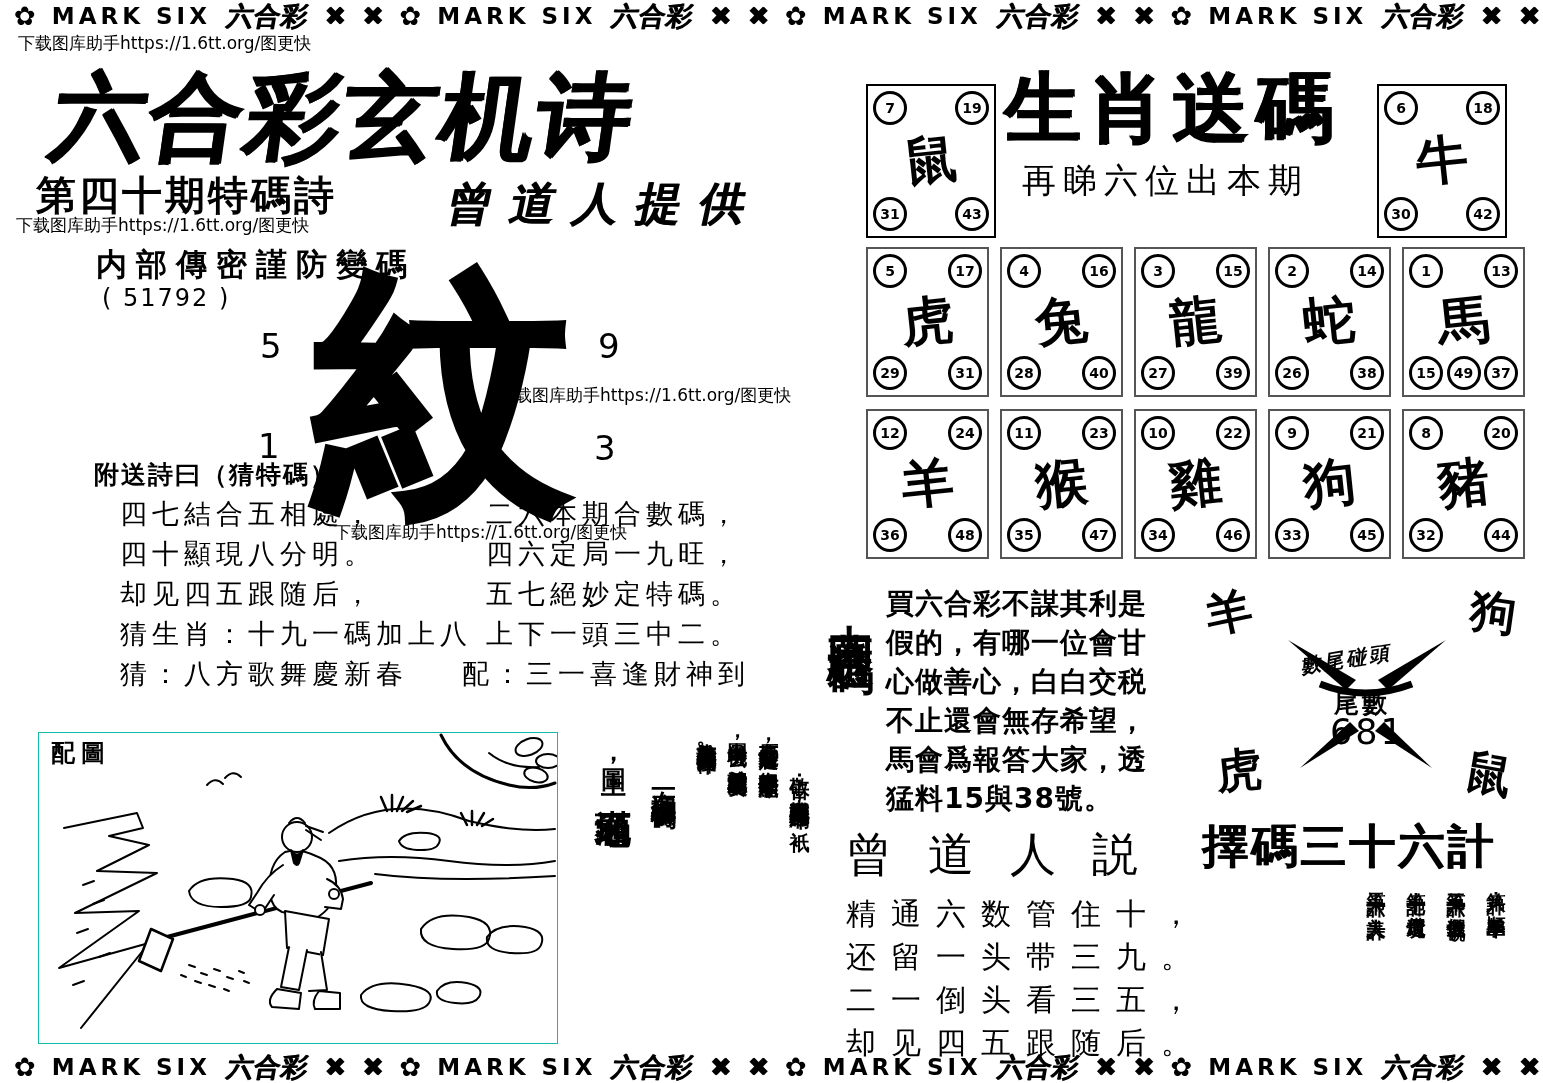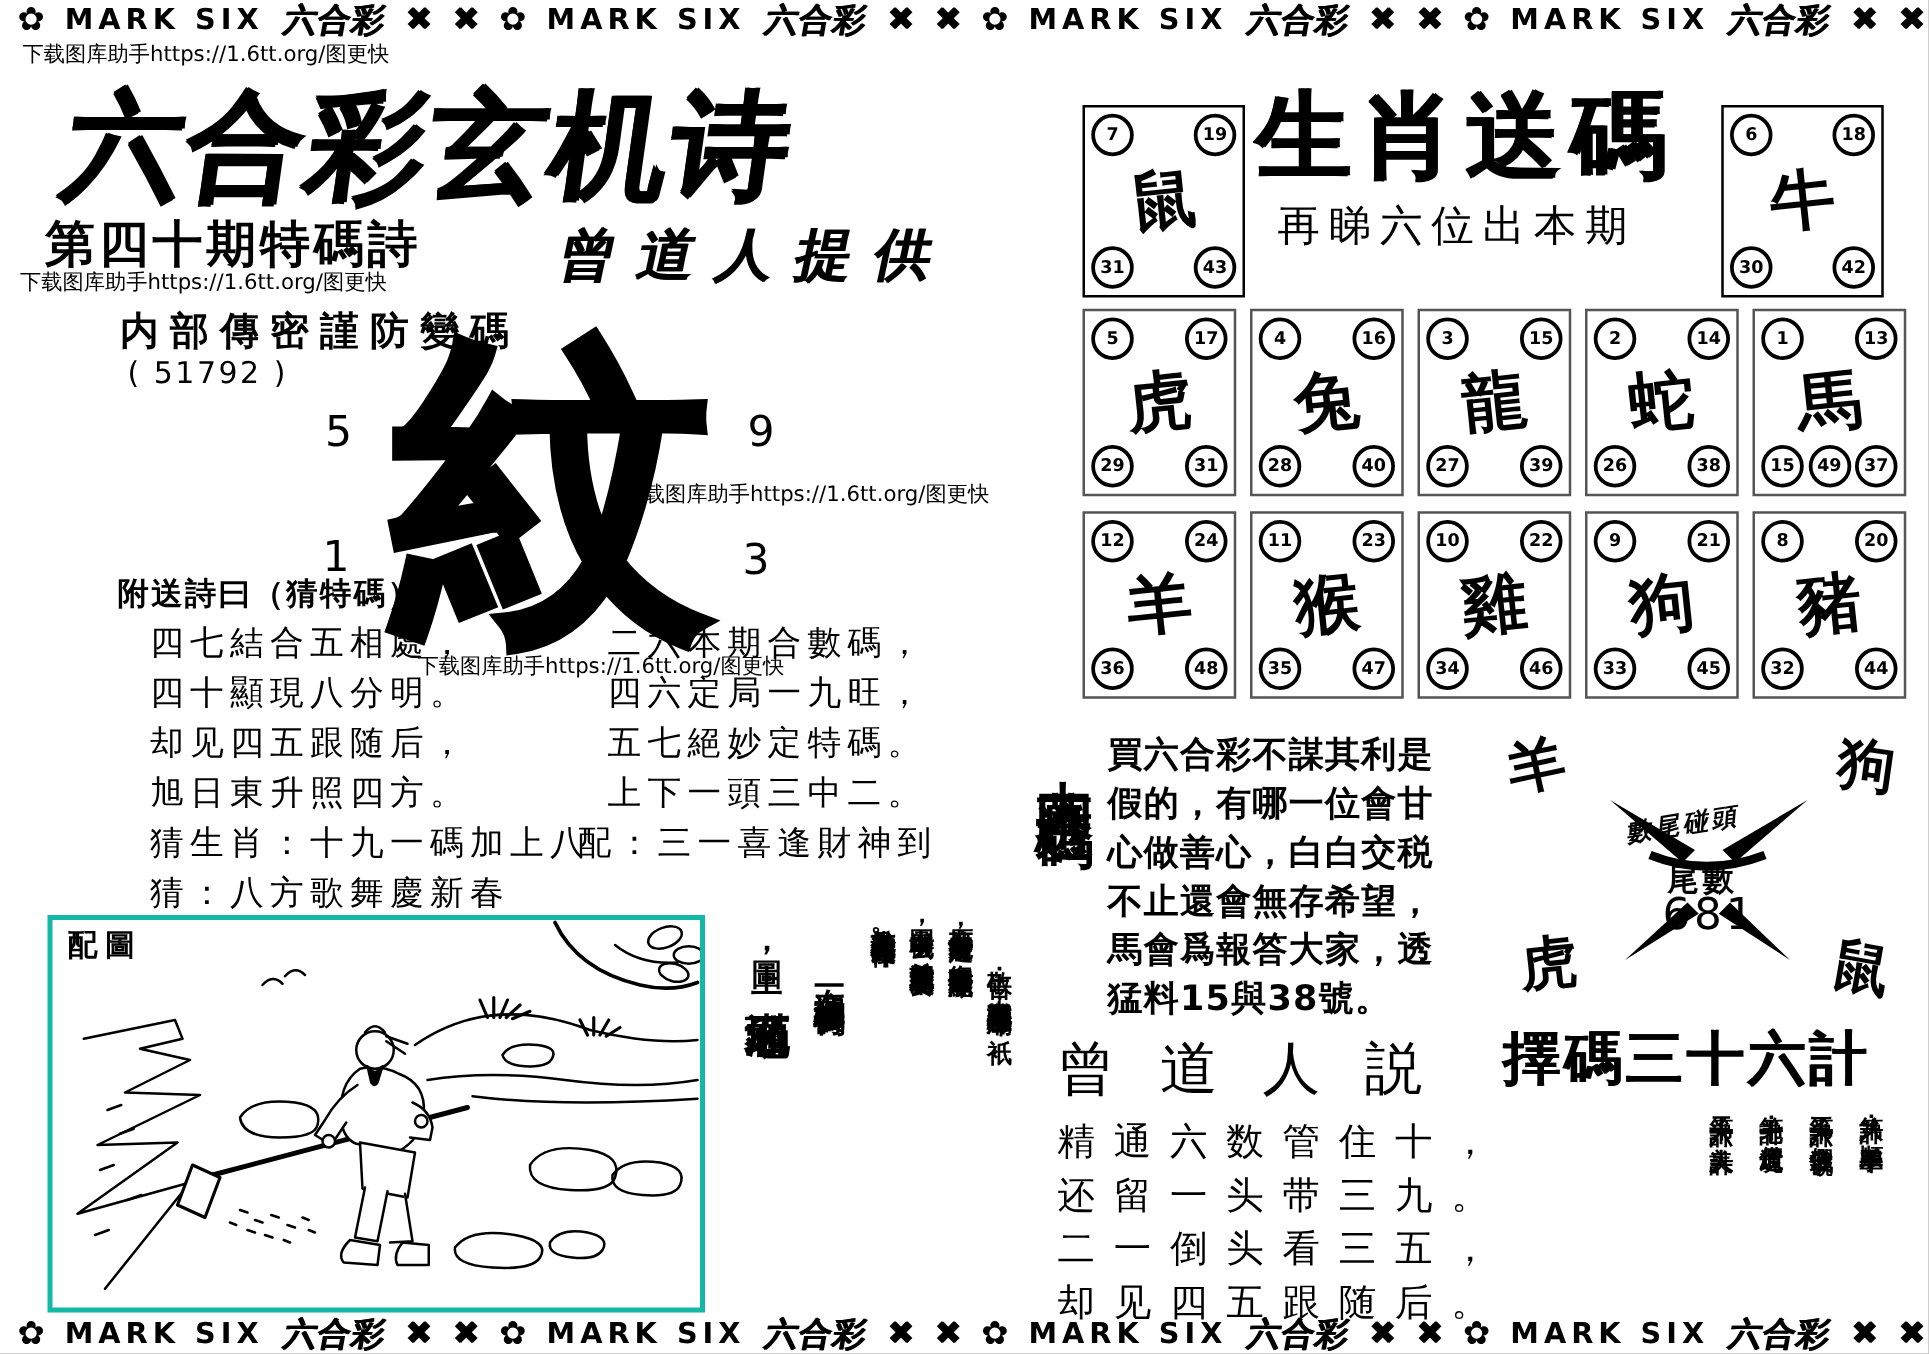--- a/index.html
+++ b/index.html
@@ -40,21 +40,21 @@
   .poem-head{position:absolute;left:58px;top:458px;font-family:"DejaVu Serif",serif;
              font-weight:700;font-size:25px;letter-spacing:2px;margin-left:36px;}
   .poem-block{position:absolute;font-family:Liberation Sans, sans-serif;font-size:27px;
               letter-spacing:5px;line-height:40px;}
   #poem-left{left:120px;top:494px;}
   #poem-right{left:486px;top:494px;}
   #poem-right .poem-line:last-child{margin-left:-24px;}
 
   
   .pic-box{position:absolute;left:38px;top:732px;width:518px;height:310px;
-           border:4px solid #14b8a6;background:#fff;}
+           border:1px solid #14b8a6;background:#fff;}
   .pic-label{position:absolute;left:8px;top:4px;font-family:"DejaVu Serif",serif;font-weight:700;
              font-size:24px;letter-spacing:6px;background:#fff;padding:0 4px;}
 
   
   #notice{position:absolute;left:566px;top:727px;width:252px;height:340px;
           writing-mode:vertical-rl;font-family:"DejaVu Sans",sans-serif;font-weight:700;}
   .n-col{font-size:20px;letter-spacing:1px;margin:0 4px;}
   .n-col.first{padding-top:34px;}
   .n-cap-lead{font-size:25px;margin:0 14px 0 10px;padding-top:44px;letter-spacing:2px;}
   .n-cap{margin:0 8px;padding-top:22px;}
@@ -162,21 +162,20 @@
   <div class="corner-num" style="left:598px;top:326px">9</div>
   <div class="corner-num" style="left:258px;top:426px">1</div>
   <div class="corner-num" style="left:594px;top:428px">3</div>
   <div class="wm" style="left:498px;top:384px">下载图库助手https://1.6tt.org/图更快</div>
 
   <div class="poem-head">附送詩曰（猜特碼）</div>
   <div class="poem-block" id="poem-left">
       <div class="poem-line">四七結合五相處，</div>
       <div class="poem-line">四十顯現八分明。</div>
       <div class="poem-line">却见四五跟随后，</div>
-      <div class="poem-line">旭日東升照四方。</div>
       <div class="poem-line">猜生肖：十九一碼加上八</div>
       <div class="poem-line">猜：八方歌舞慶新春</div>
     </div>
   <div class="wm" style="left:334px;top:521px">下载图库助手https://1.6tt.org/图更快</div>
   <div class="poem-block" id="poem-right">
       <div class="poem-line">二六本期合數碼，</div>
       <div class="poem-line">四六定局一九旺，</div>
       <div class="poem-line">五七絕妙定特碼。</div>
       <div class="poem-line">上下一頭三中二。</div>
       <div class="poem-line">配：三一喜逢財神到</div>

